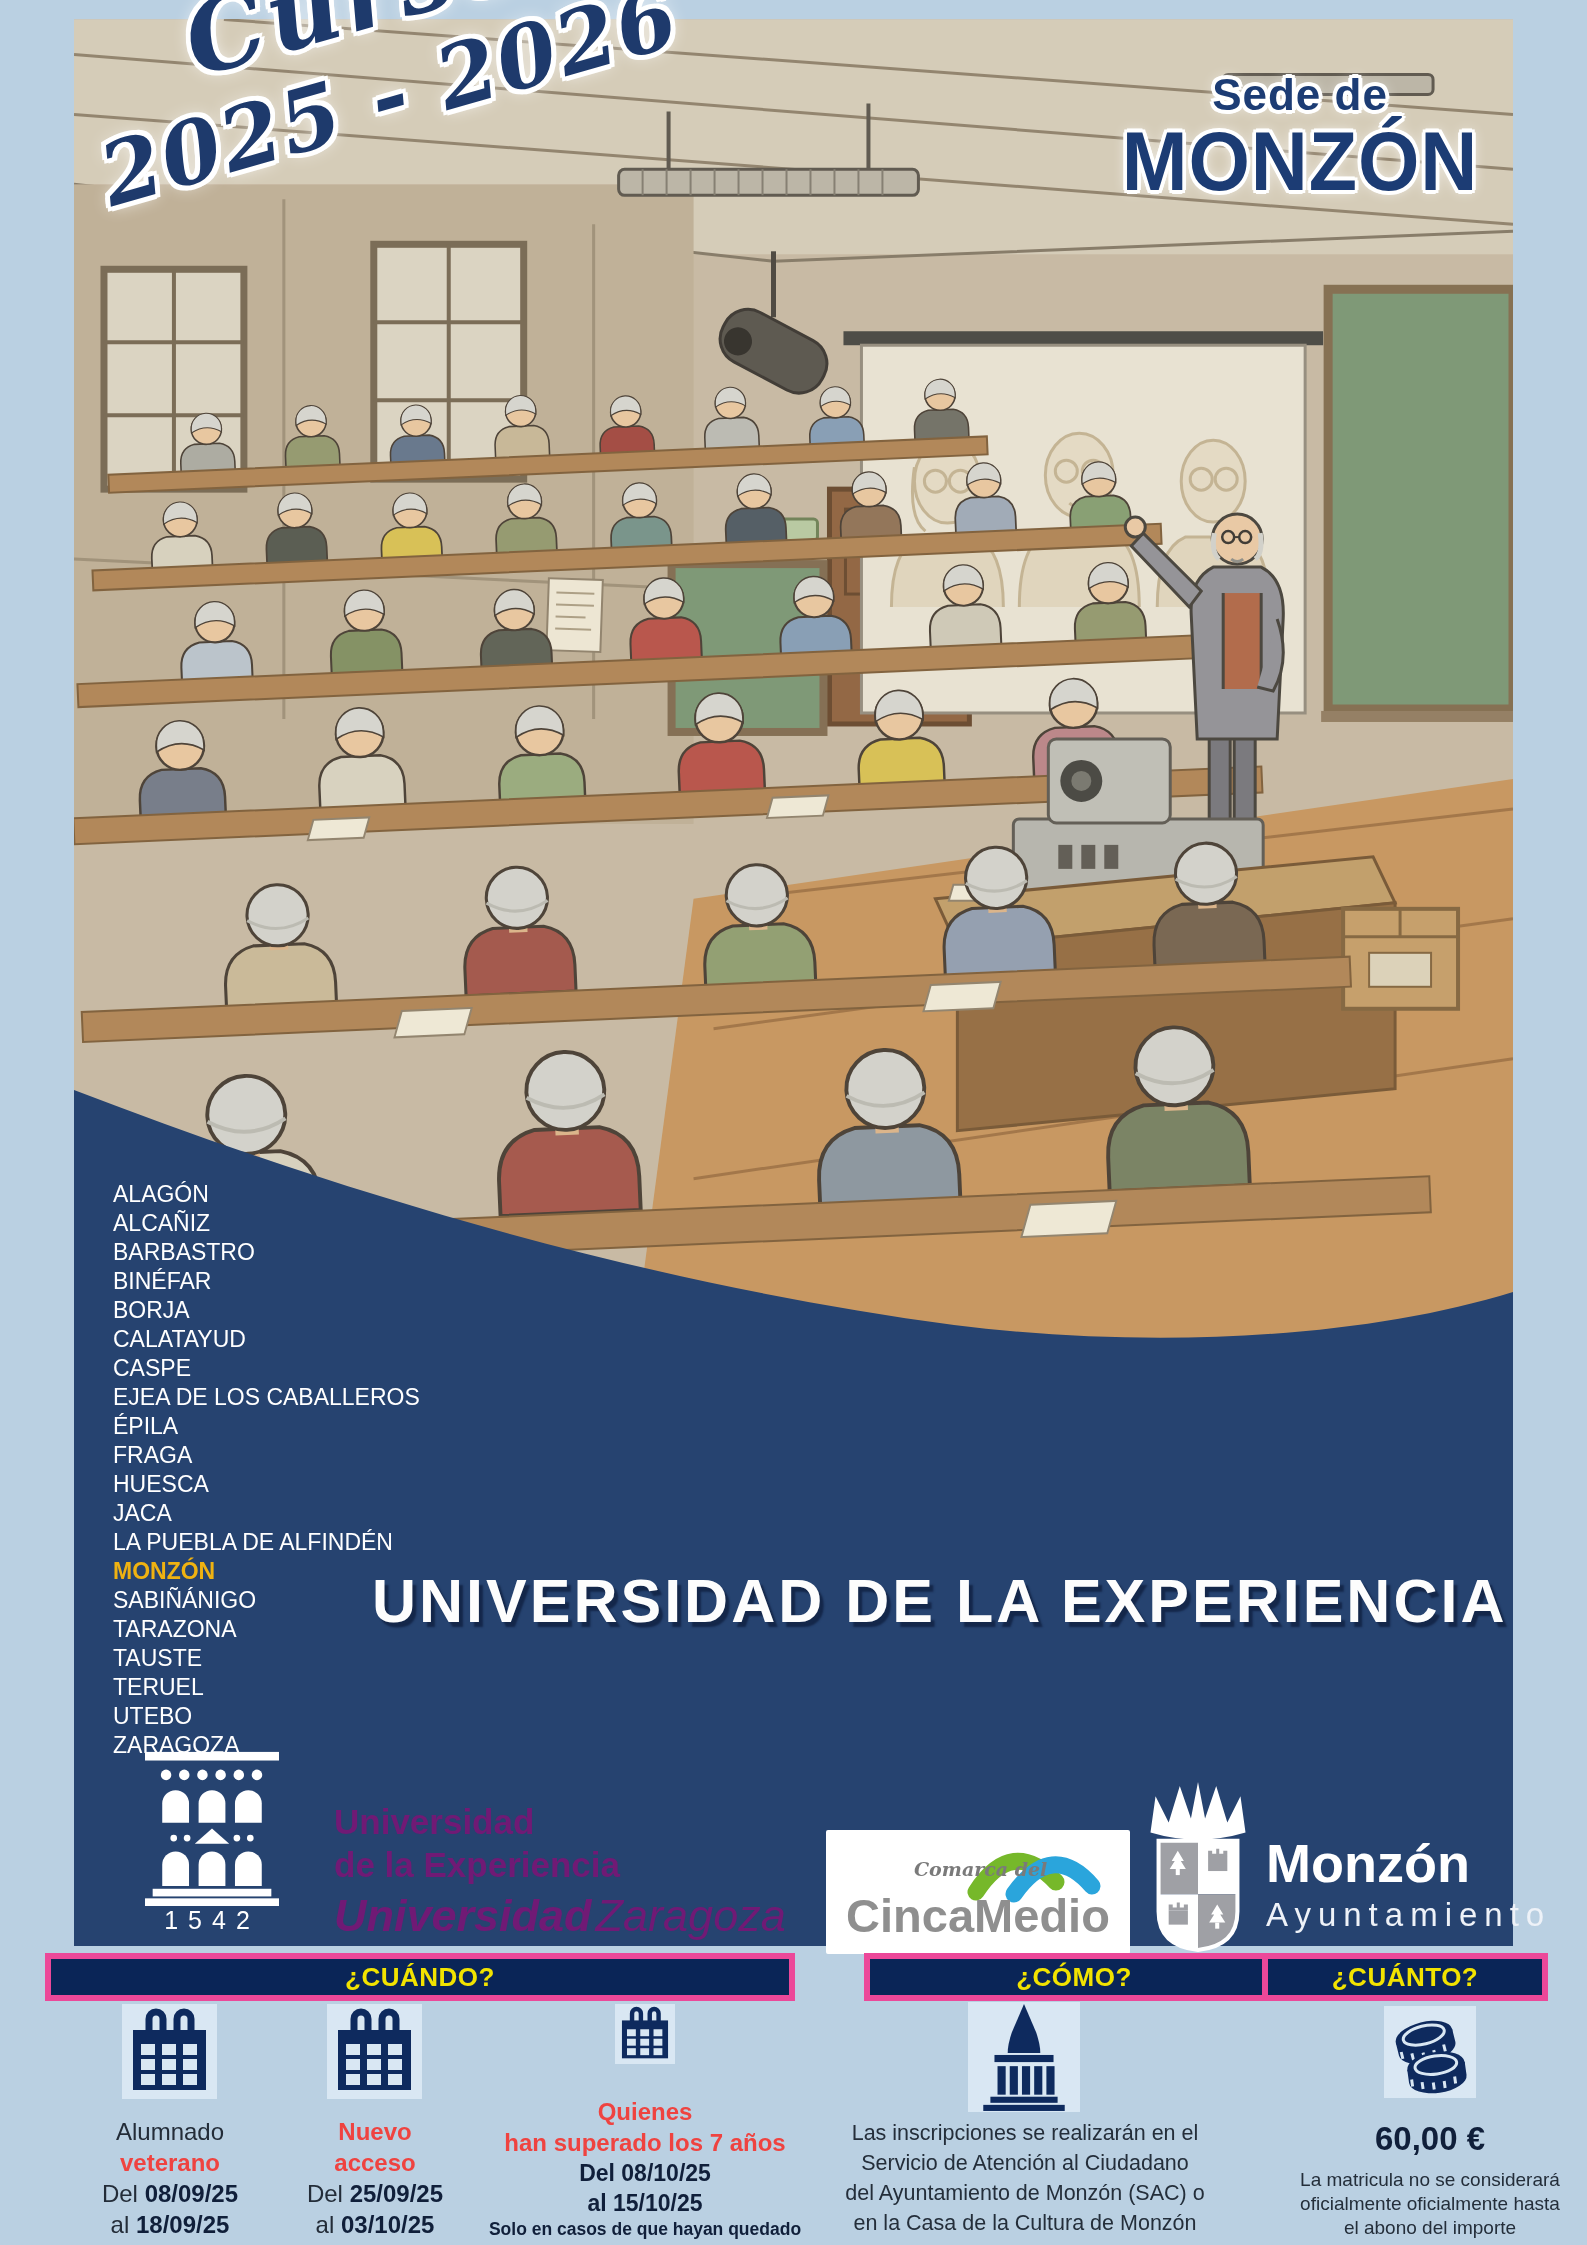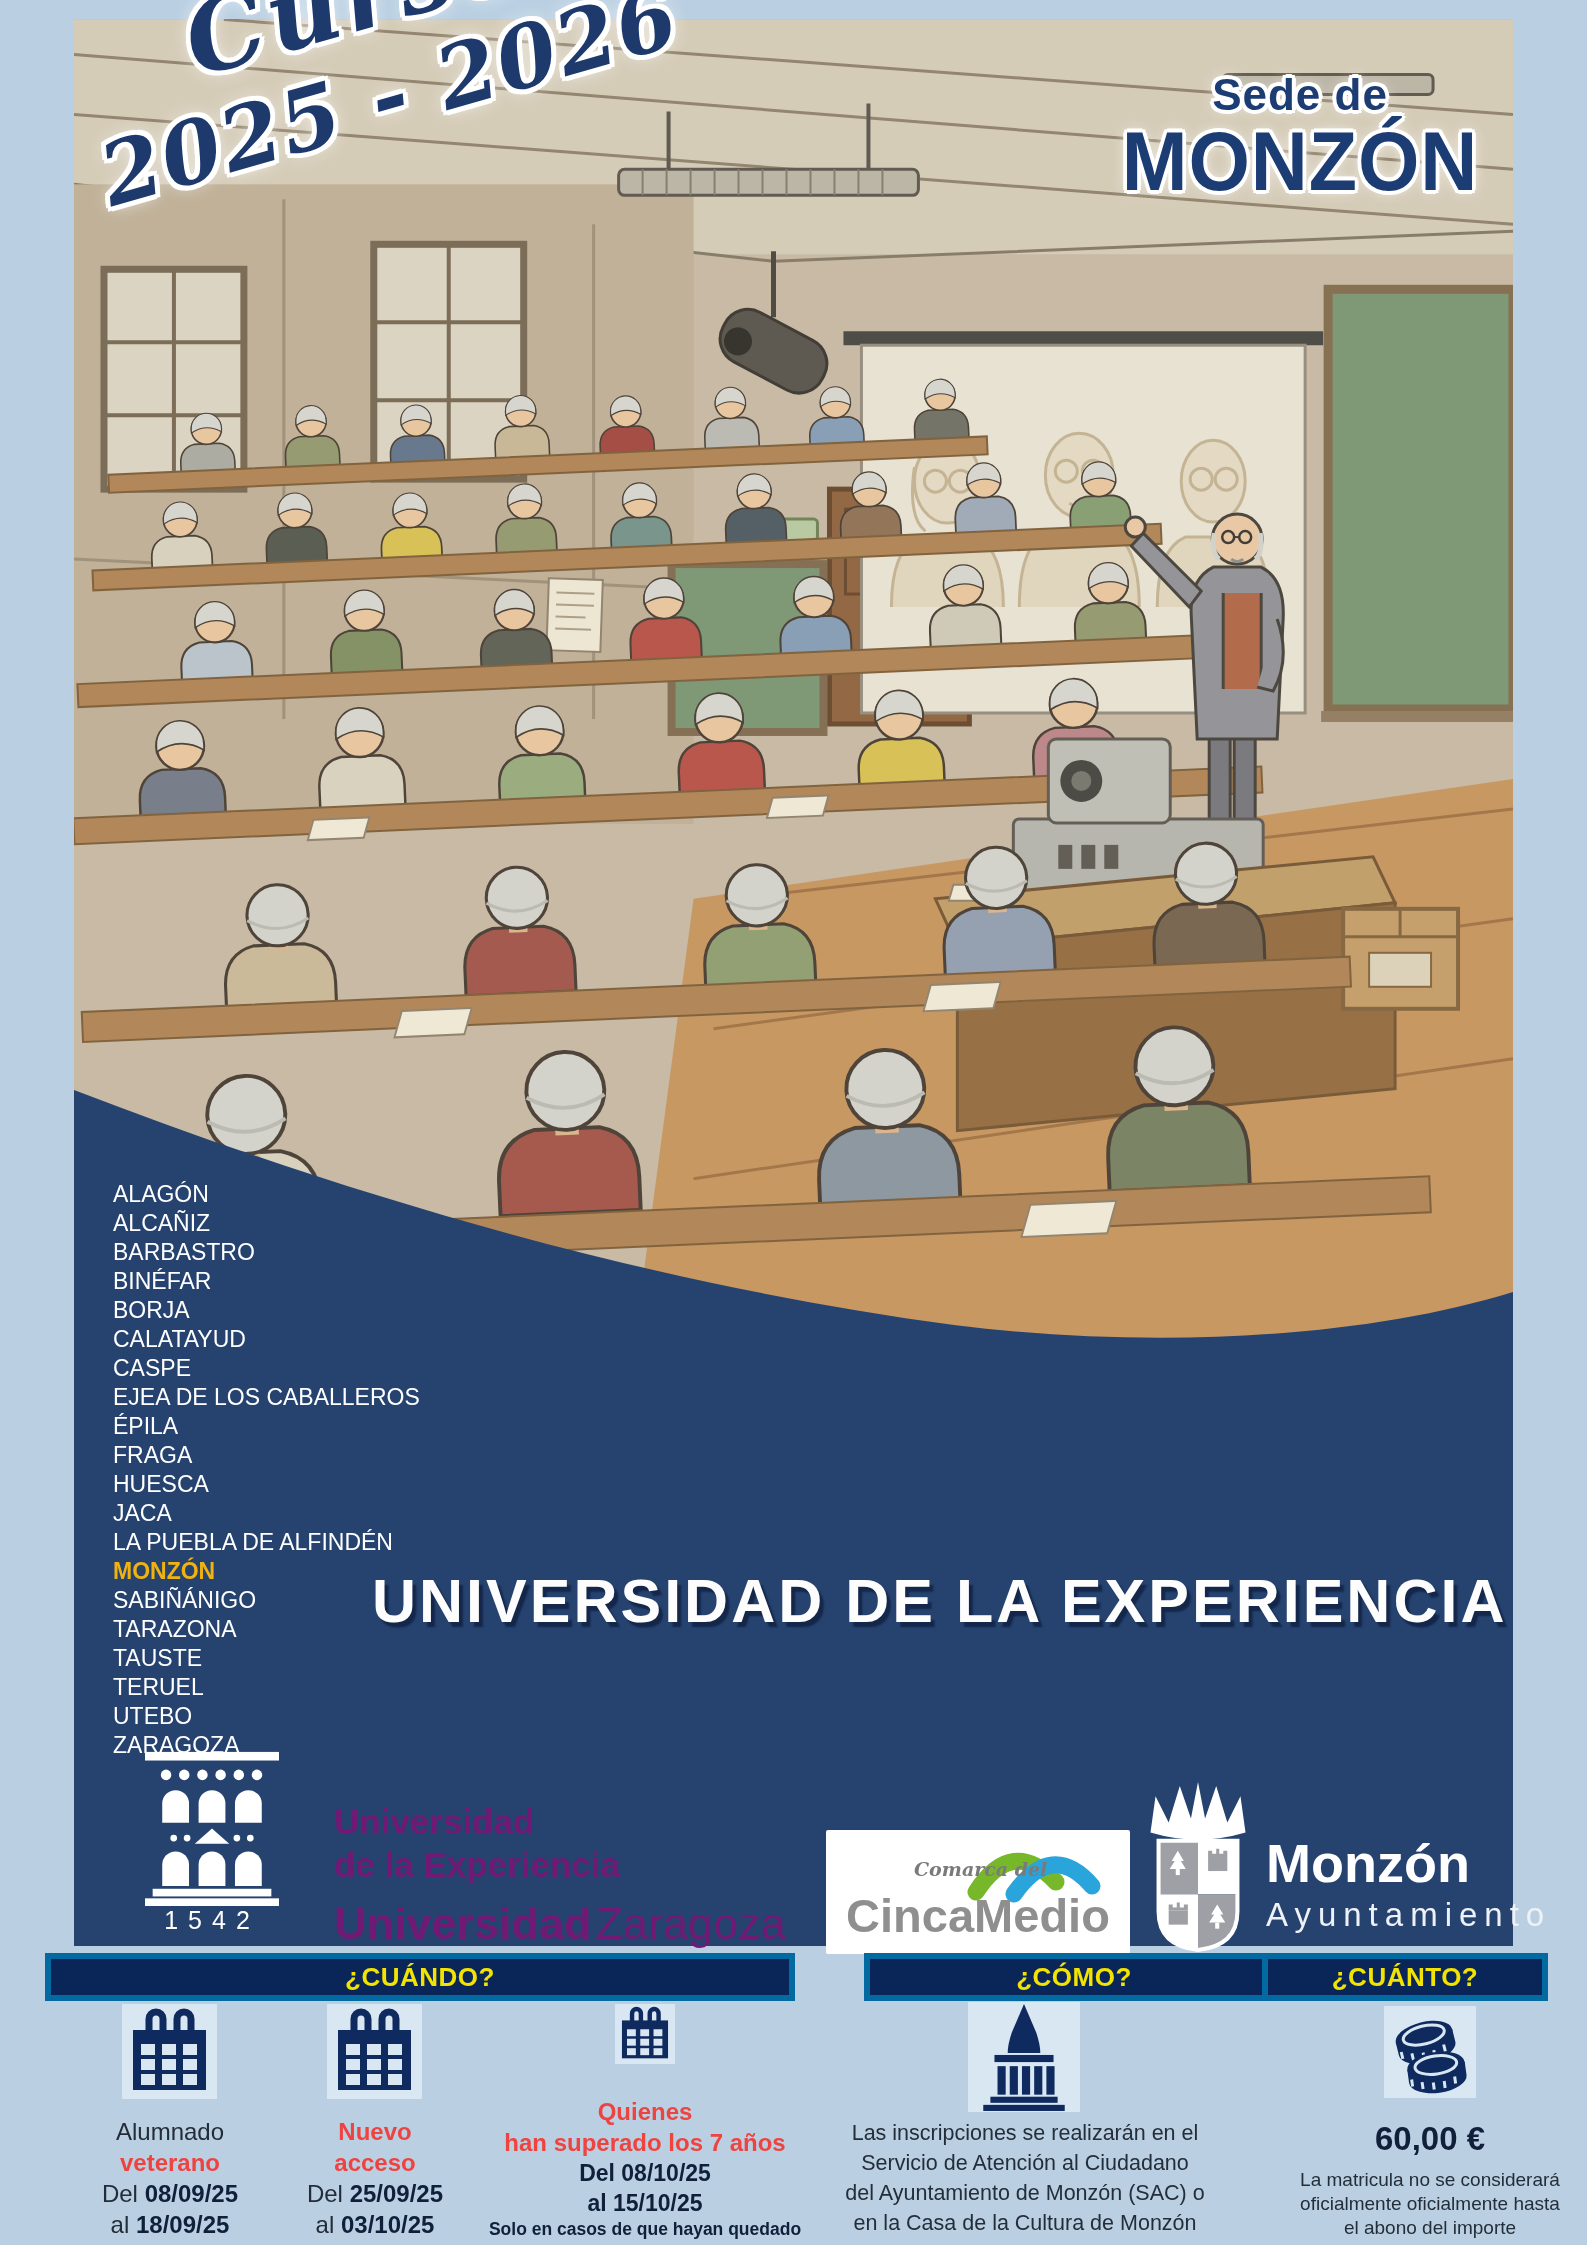--- a/index.html
+++ b/index.html
@@ -28,29 +28,29 @@
   .cities .city.hl{color:#efb211;font-weight:bold;}
   
   .main-title{position:absolute;left:372px;top:1566px;width:1130px;text-align:right;color:#fdfdfd;
               font-size:61px;font-weight:bold;letter-spacing:3px;white-space:nowrap;
               text-shadow:4px 5px 2px #14274a;}
   
   .unizar-year{position:absolute;left:145px;top:1906px;width:134px;text-align:center;color:#fff;
                font-size:25px;letter-spacing:10px;}
   .unizar-text{position:absolute;left:334px;top:1800px;color:#701a75;}
   .unizar-text .t1{font-size:35px;font-weight:bold;line-height:43px;}
-  .unizar-text .brand{font-size:45px;margin-top:12px;}
+  .unizar-text .brand{font-size:45px;margin-top:4px;font-style:italic;}
   .unizar-text .brand b{font-weight:bold;}
   .unizar-text .brand span{font-weight:normal;margin-left:4px;}
   .cinca-box{position:absolute;left:826px;top:1830px;width:304px;height:124px;background:#fff;border-radius:2px;}
   .monzon-text{position:absolute;left:1266px;top:1834px;color:#fff;}
   .monzon-text .nm{font-size:54px;font-weight:bold;line-height:58px;}
   .monzon-text .sub{font-size:33px;font-weight:normal;letter-spacing:7px;color:#eef2f8;margin-top:4px;}
   
-  .bar{position:absolute;height:36px;background:#0a2557;border:6px solid #0369a1;
+  .bar{position:absolute;height:36px;background:#0a2557;border:6px solid #ec4899;
        display:flex;align-items:center;justify-content:center;}
   .bar span{color:#f2e300;font-size:26px;font-weight:bold;letter-spacing:.5px;}
   .bar1{left:45px;top:1953px;width:738px;}
   .bar2{left:820px;top:1953px;width:408px;margin-left:44px;}
   .bar3{left:1262px;top:1953px;width:274px;align-items:center;}
   .fcol{position:absolute;text-align:center;color:#232c38;}
   .fcol .fline{font-size:24px;line-height:31px;}
   .fcol .fline.dark{color:#232c38;}
   .fcol .fline.red{color:#ef4340;font-weight:bold;}
   .fcol .fline.date b{color:#101f3a;}

